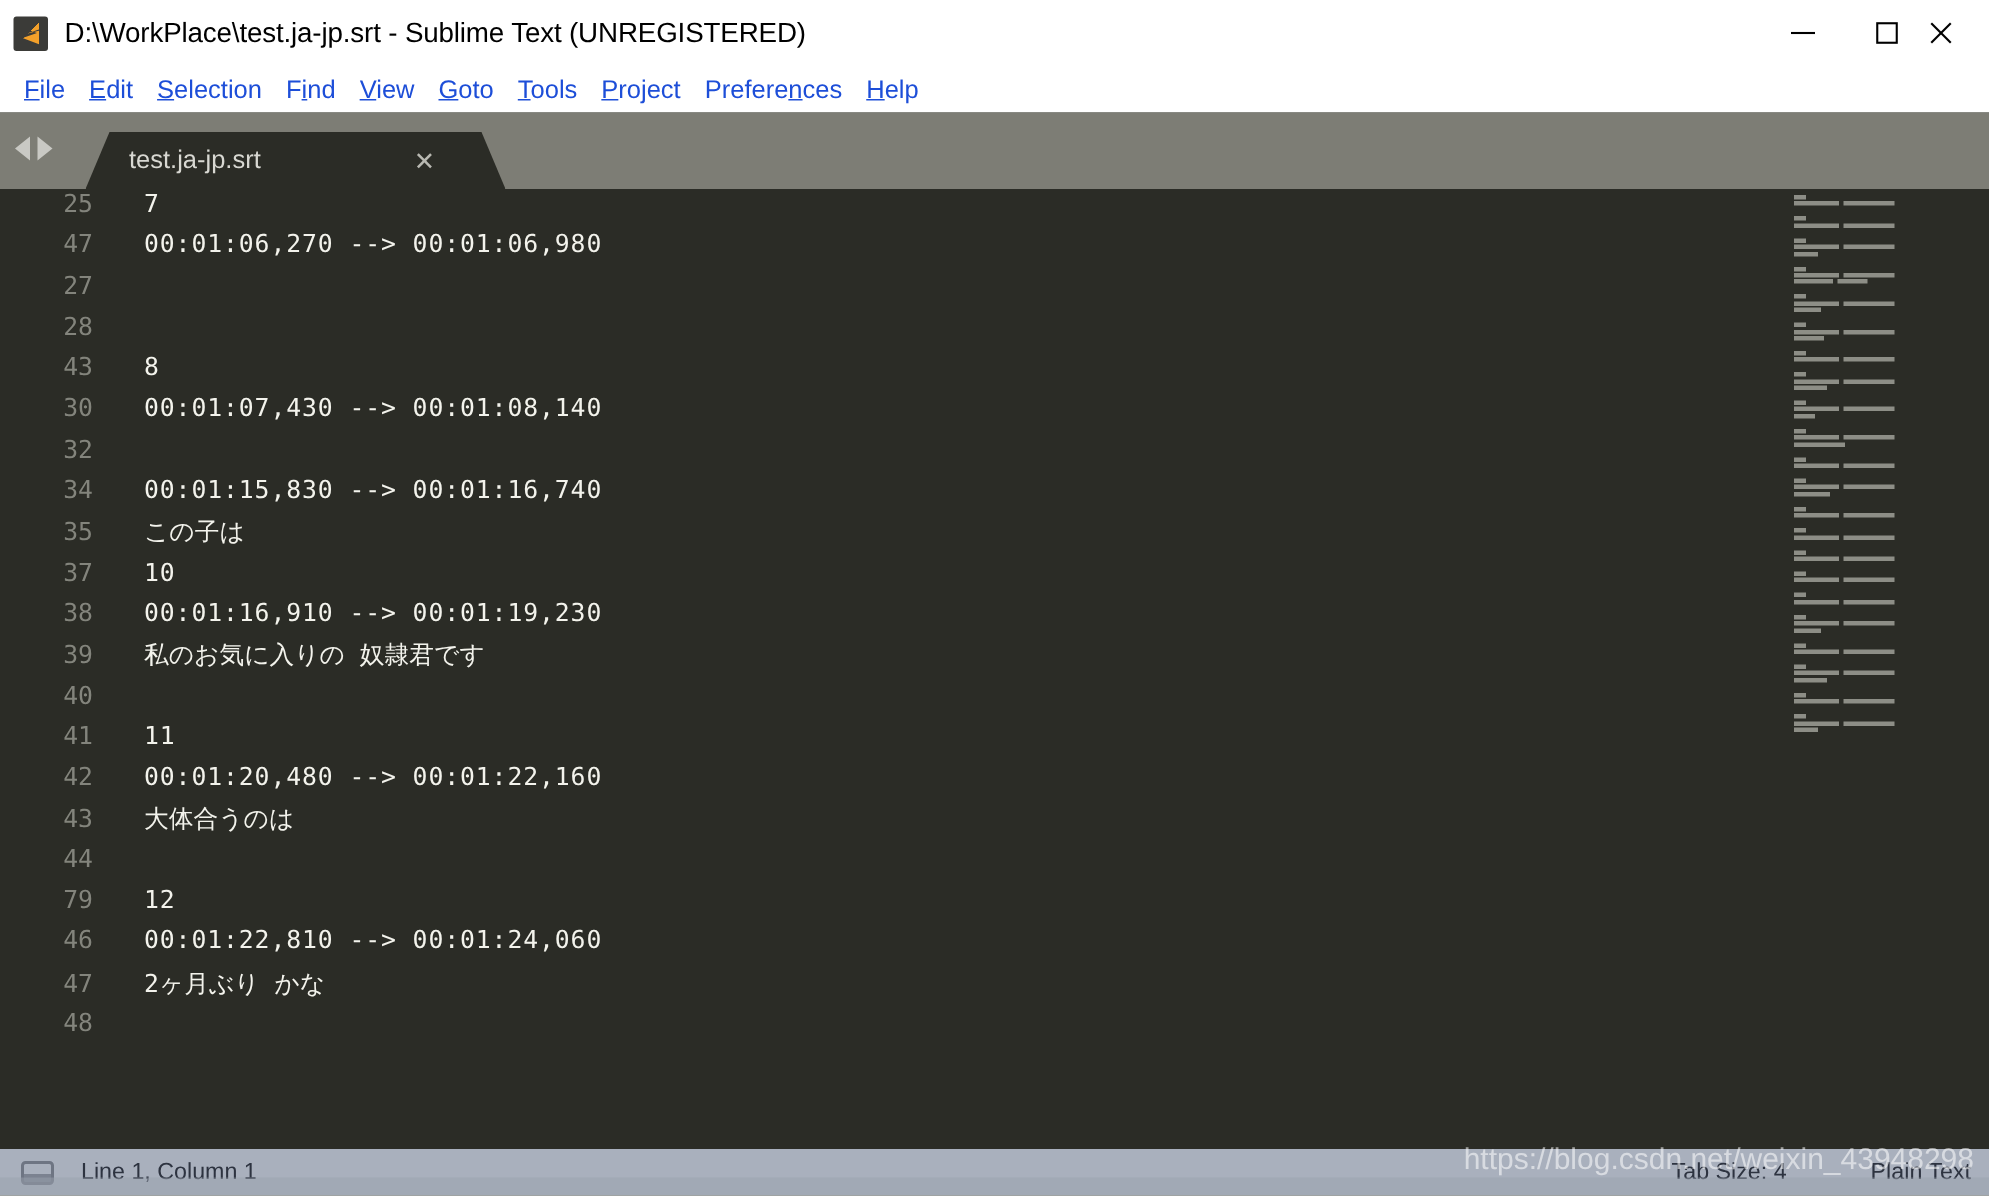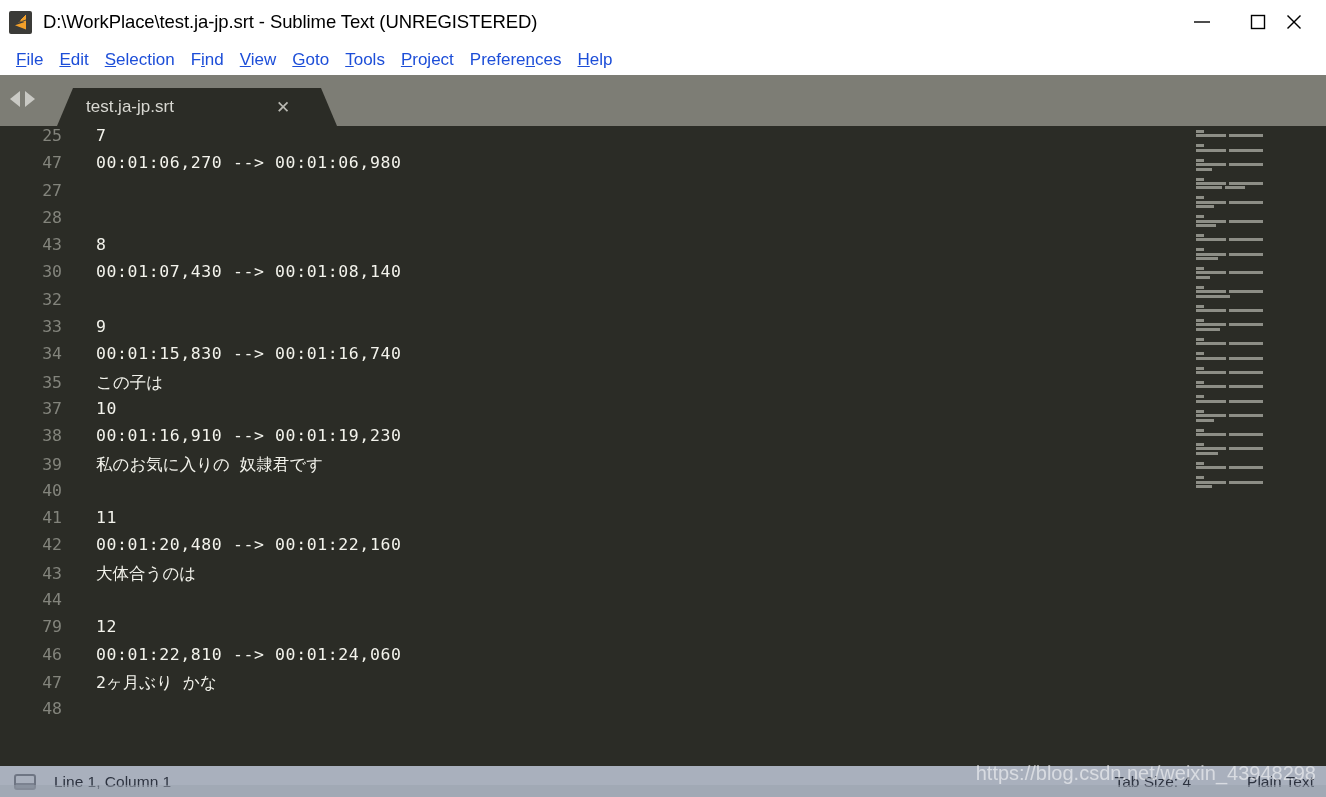--- a/index.html
+++ b/index.html
@@ -379,24 +379,20 @@
         </div>
         <div class="line">
           <div class="gutter">30</div>
           <div class="code">00:01:07,430 --&gt; 00:01:08,140</div>
         </div>
         <div class="line">
           <div class="gutter">32</div>
           <div class="code"></div>
         </div>
         <div class="line">
-          <div class="gutter">33</div>
-          <div class="code">9</div>
-        </div>
-        <div class="line">
           <div class="gutter">34</div>
           <div class="code">00:01:15,830 --&gt; 00:01:16,740</div>
         </div>
         <div class="line">
           <div class="gutter">35</div>
           <div class="code cjk">この子は</div>
         </div>
         <div class="line">
           <div class="gutter">37</div>
           <div class="code">10</div>

